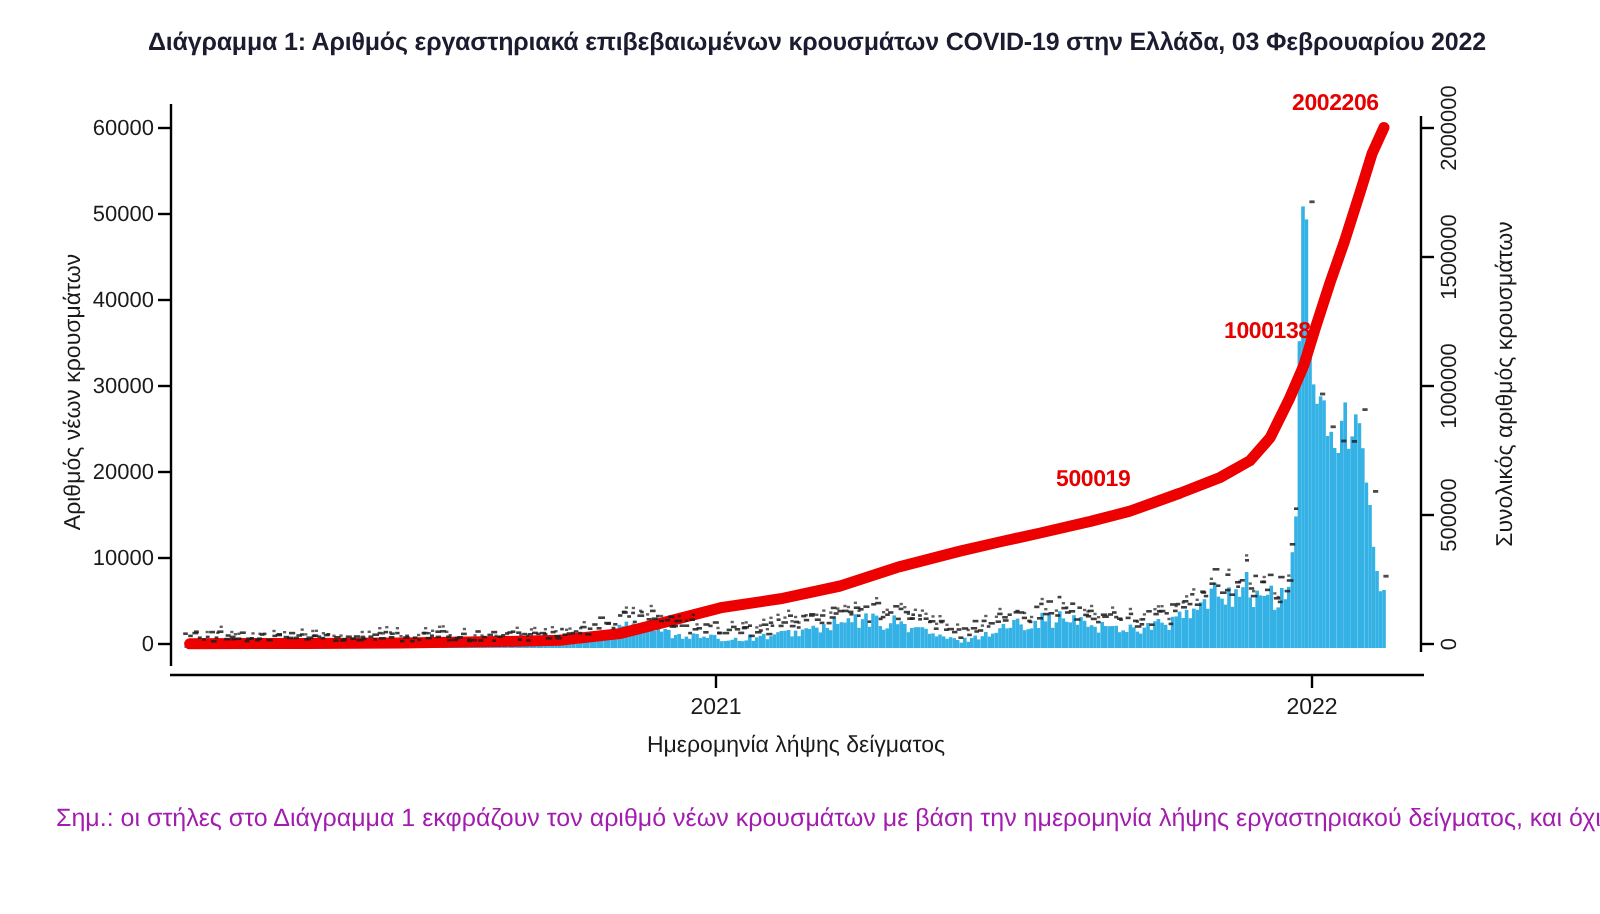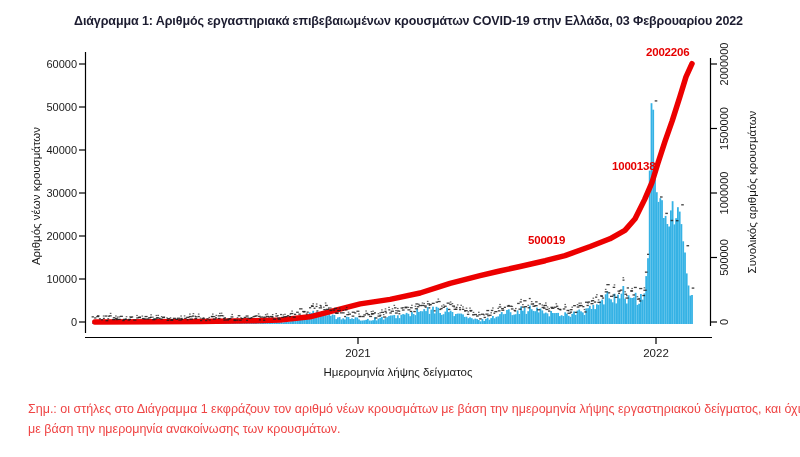--- a/index.html
+++ b/index.html
@@ -11,21 +11,21 @@
     position:absolute;left:74px;top:14px;font-size:12.5px;font-weight:bold;
     color:#1c1c30;letter-spacing:-0.1px;white-space:nowrap;
   }
   #plot-svg{position:absolute;left:0;top:0;}
   .milestone{
     position:absolute;font-size:11.5px;font-weight:bold;color:#e60000;
     white-space:nowrap;letter-spacing:-0.2px;
   }
   #note{
     position:absolute;left:28px;top:399px;width:765px;font-size:12.5px;
-    color:#ef4444;line-height:20px;
+    color:#a21caf;line-height:20px;
   }
   .note-line{white-space:nowrap;}
 </style>
 </head>
 <body>
 
 <div id="figure">
 
   <div id="chart-title">Διάγραμμα 1: Αριθμός εργαστηριακά επιβεβαιωμένων κρουσμάτων COVID-19 στην Ελλάδα, 03 Φεβρουαρίου 2022</div>
 
@@ -870,16 +870,15 @@
       <text x="756" y="192" text-anchor="middle" font-size="11.5" fill="#1a1a1a" transform="rotate(-90 756 192)" font-family="&quot;Liberation Sans&quot;,sans-serif">Συνολικός αριθμός κρουσμάτων</text>
       <text x="398" y="376" text-anchor="middle" font-size="11.5" fill="#1a1a1a" font-family="&quot;Liberation Sans&quot;,sans-serif">Ημερομηνία λήψης δείγματος</text>
     </svg>
 
   <div class="milestone" id="ann-0" style="left: 504px; top: 234px; margin-left: 24px;">500019</div>
   <div class="milestone" id="ann-1" style="left: 612px; top: 160px;">1000138</div>
   <div class="milestone" id="ann-2" style="left: 646px; top: 46px;">2002206</div>
 
   <div id="note">
     <div class="note-line">Σημ.: οι στήλες στο Διάγραμμα 1 εκφράζουν τον αριθμό νέων κρουσμάτων με βάση την ημερομηνία λήψης εργαστηριακού δείγματος, και όχι</div>
-    <div class="note-line">με βάση την ημερομηνία ανακοίνωσης των κρουσμάτων.</div>
   </div>
 
 </div>
 
 </body></html>

